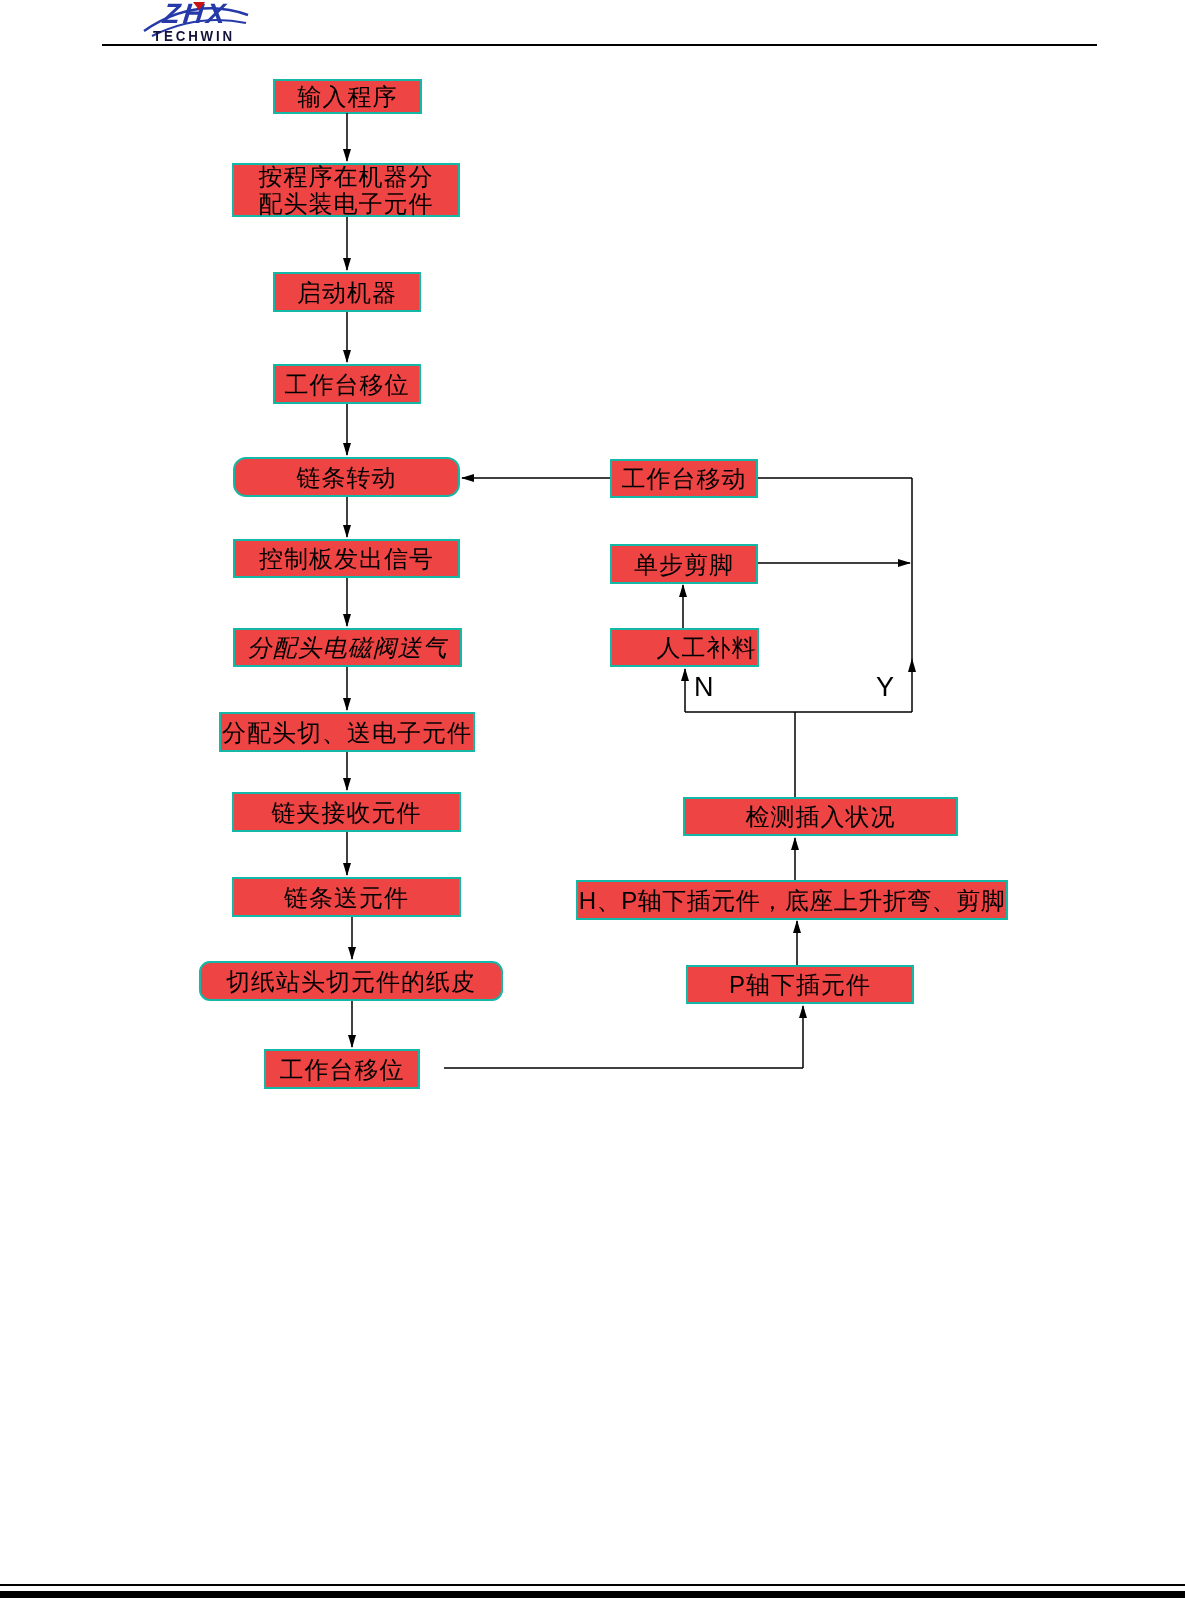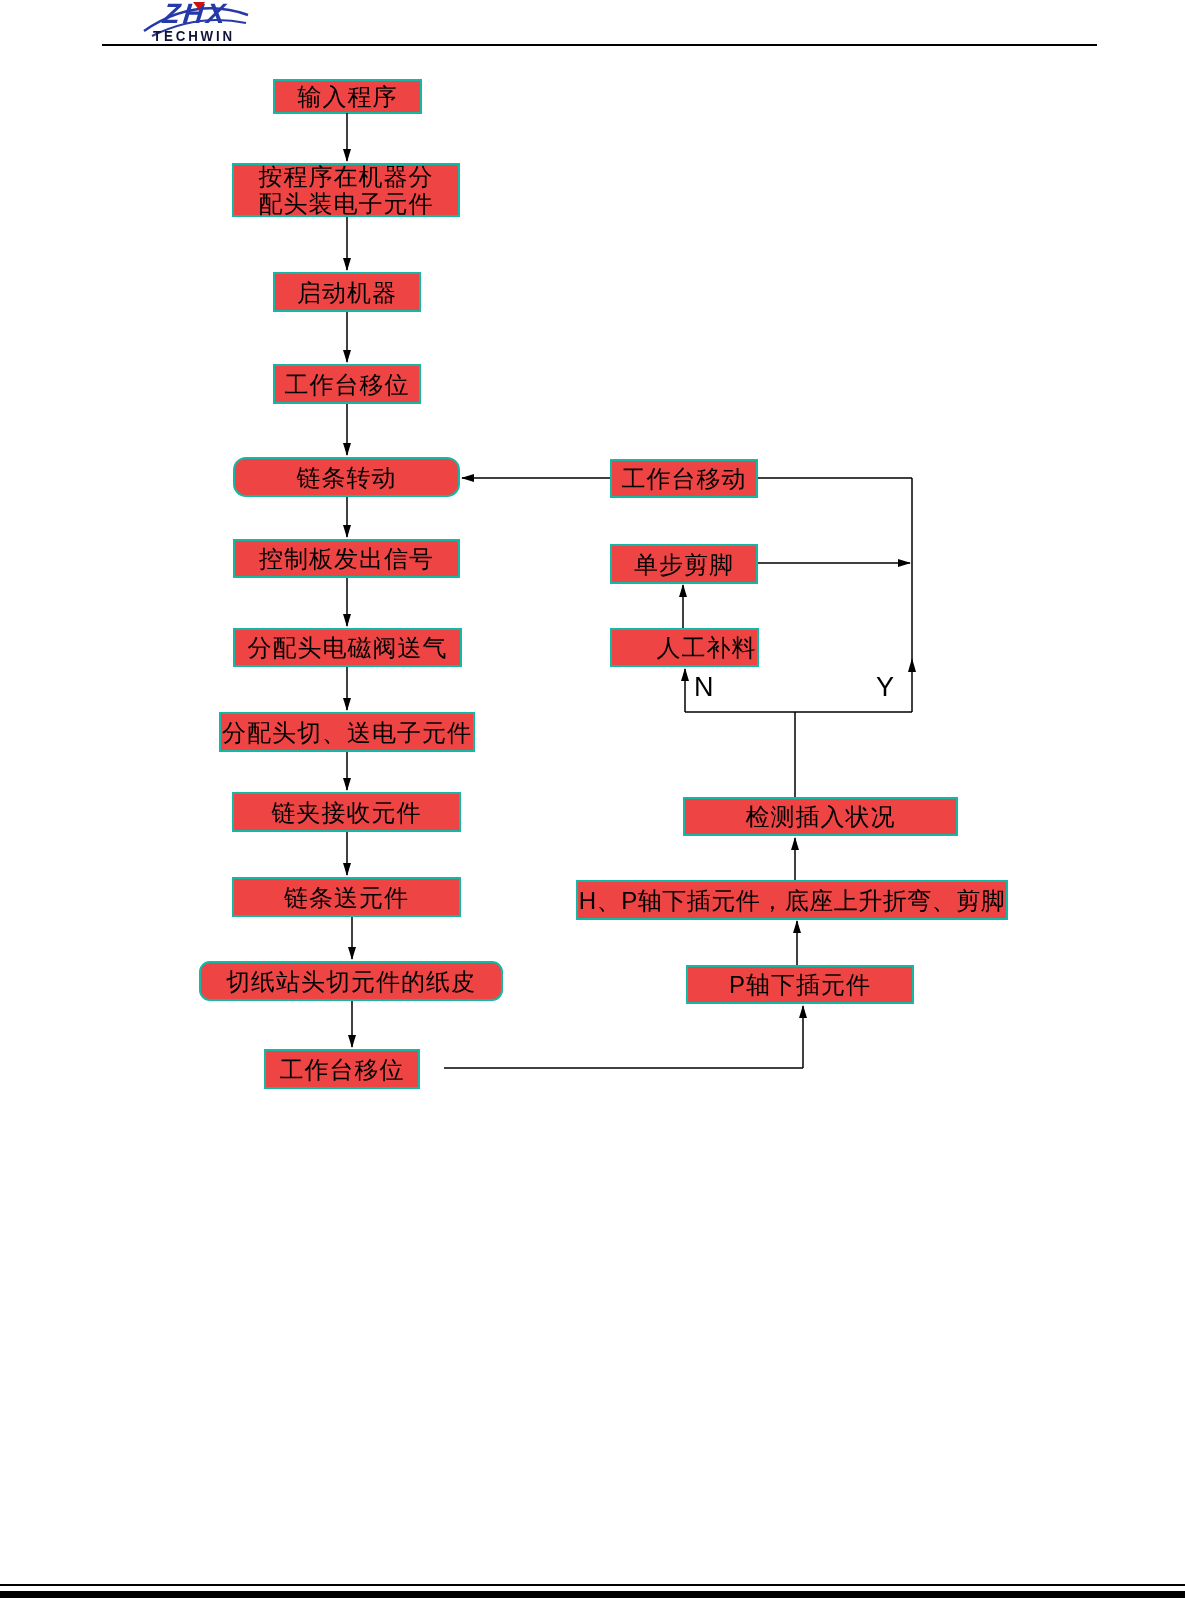--- a/index.html
+++ b/index.html
@@ -32,21 +32,21 @@
     position:absolute;border:2px solid #14b8a6;background:#ef4444;box-sizing:border-box;
     display:flex;flex-direction:column;align-items:center;justify-content:center;
     font-size:24px;letter-spacing:1px;text-align:center;line-height:27px;white-space:nowrap;
   }
   .c-n1 {left:273px;top:79px;  width:149px;height:35px;}
   .c-n2 {left:232px;top:163px; width:228px;height:54px;}
   .c-n3 {left:273px;top:272px; width:148px;height:40px;}
   .c-n4 {left:273px;top:364px; width:148px;height:40px;}
   .c-n5 {left:233px;top:457px; width:227px;height:40px;border-radius:13px;}
   .c-n6 {left:233px;top:539px; width:227px;height:39px;}
-  .c-n7 {left:233px;top:628px; width:229px;height:39px;}
+  .c-n7 {left:233px;top:628px; width:229px;height:39px;font-style:italic;}
   .c-n8 {left:219px;top:712px; width:256px;height:40px;}
   .c-n9 {left:232px;top:792px; width:229px;height:40px;}
   .c-n10{left:232px;top:877px; width:229px;height:40px;}
   .c-n11{left:199px;top:961px; width:304px;height:40px;border-radius:11px;}
   .c-n12{left:264px;top:1049px;width:156px;height:40px;}
   .c-r1 {left:610px;top:459px; width:148px;height:39px;}
   .c-r2 {left:610px;top:544px; width:148px;height:40px;}
   .c-r3 {left:610px;top:628px; width:149px;height:39px;padding-left:44px;}
   .c-r4 {left:683px;top:797px; width:275px;height:39px;}
   .c-r5 {left:576px;top:880px; width:432px;height:40px;letter-spacing:0.5px;}

